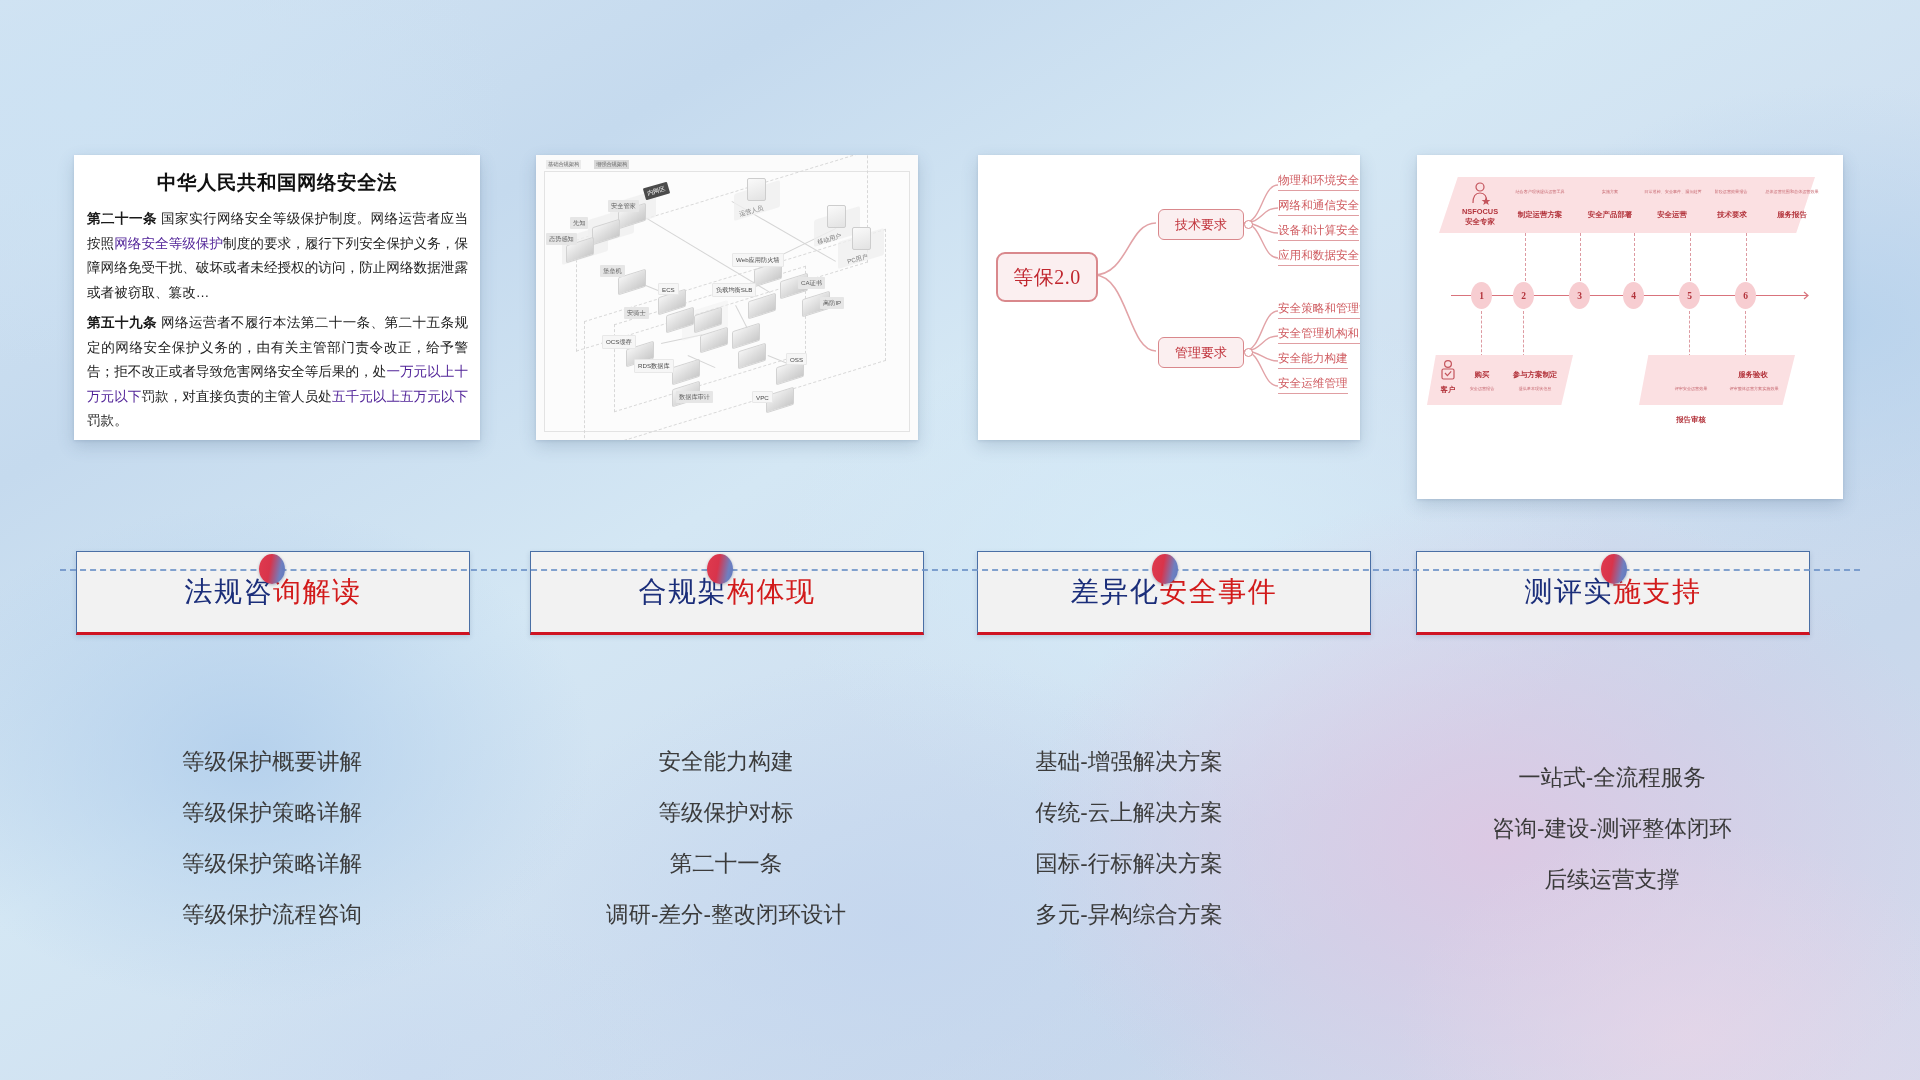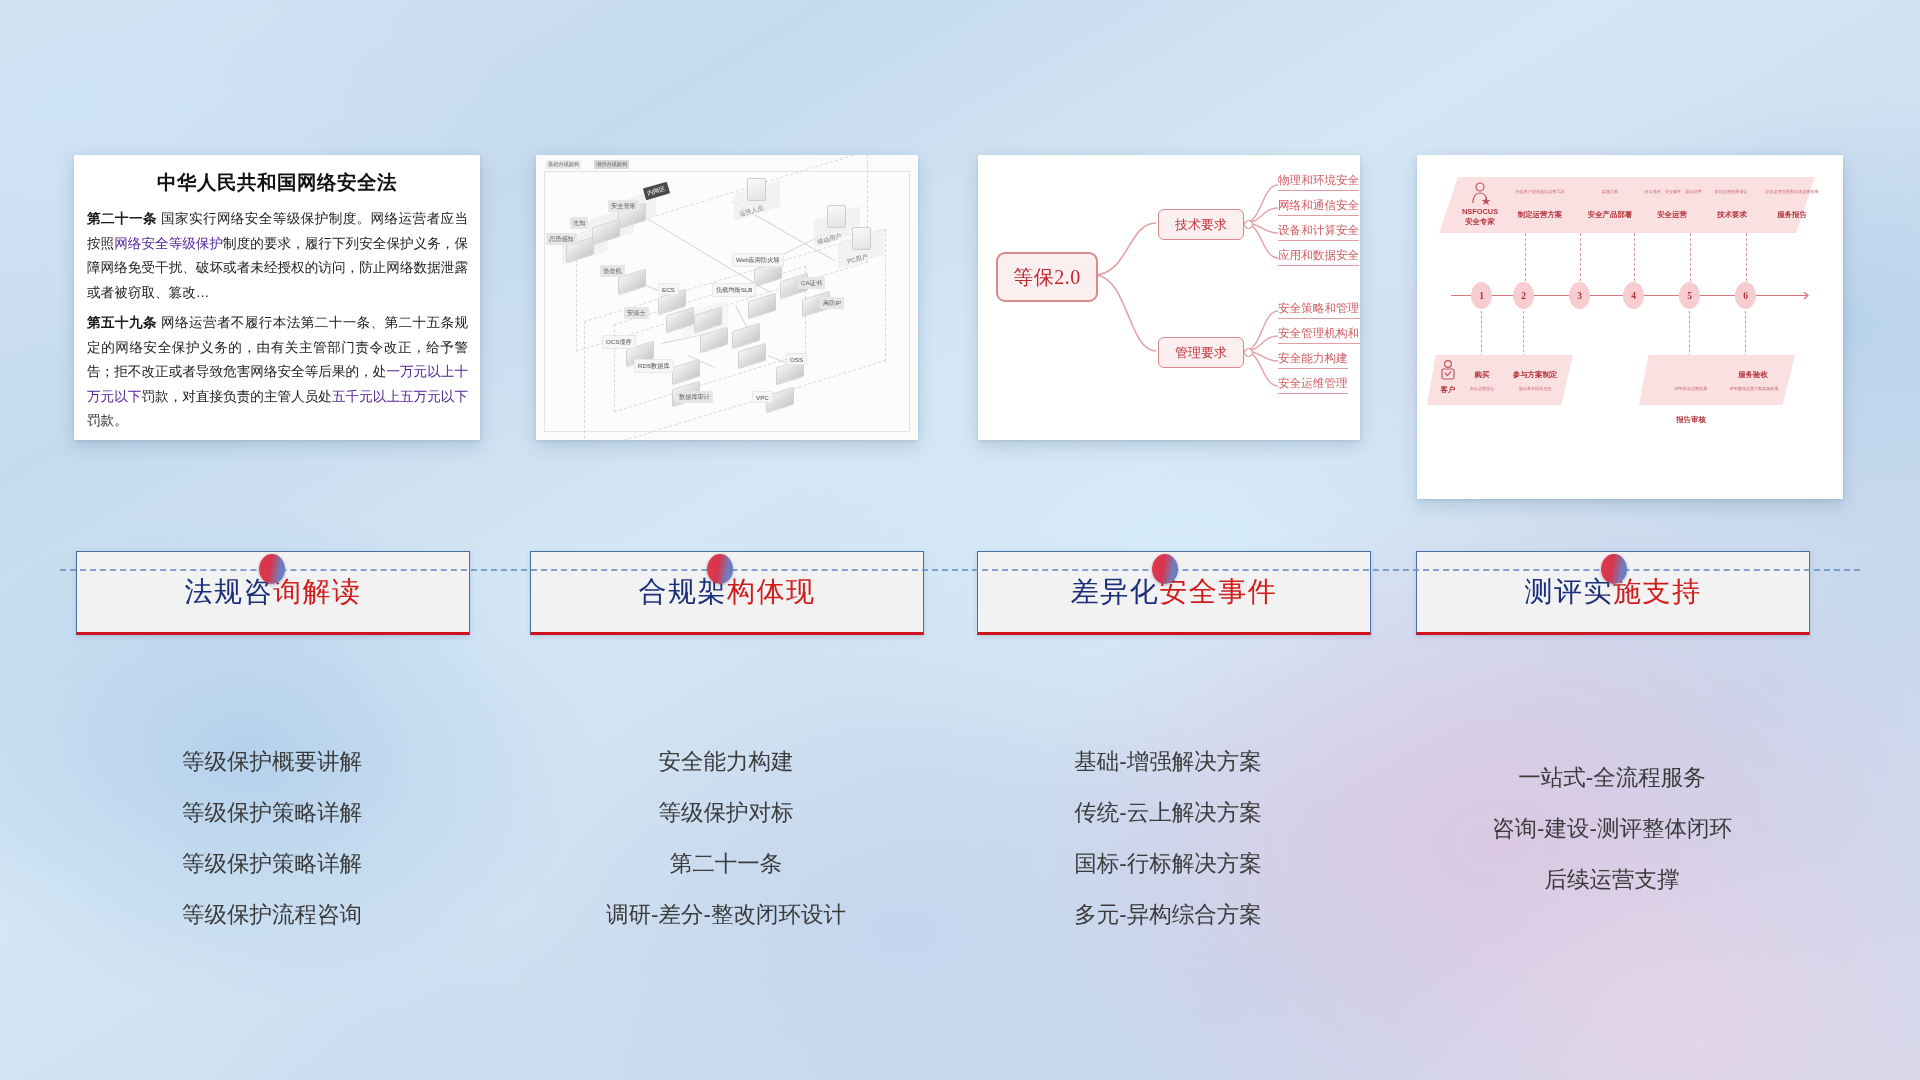--- a/index.html
+++ b/index.html
@@ -374,21 +374,21 @@
     <div class="bitem">等级保护流程咨询</div>
   </div>
 
   <div class="blist" style="left:530px;top:736px;width:392px;">
     <div class="bitem">安全能力构建</div>
     <div class="bitem">等级保护对标</div>
     <div class="bitem">第二十一条</div>
     <div class="bitem">调研-差分-整改闭环设计</div>
   </div>
 
-  <div class="blist" style="left:972px;top:736px;width:392px;">
+  <div class="blist" style="left:933px;top:736px;width:392px;">
     <div class="bitem">基础-增强解决方案</div>
     <div class="bitem">传统-云上解决方案</div>
     <div class="bitem">国标-行标解决方案</div>
     <div class="bitem">多元-异构综合方案</div>
   </div>
 
   <div class="blist" style="left:1416px;top:752px;width:392px;">
     <div class="bitem">一站式-全流程服务</div>
     <div class="bitem">咨询-建设-测评整体闭环</div>
     <div class="bitem">后续运营支撑</div>

